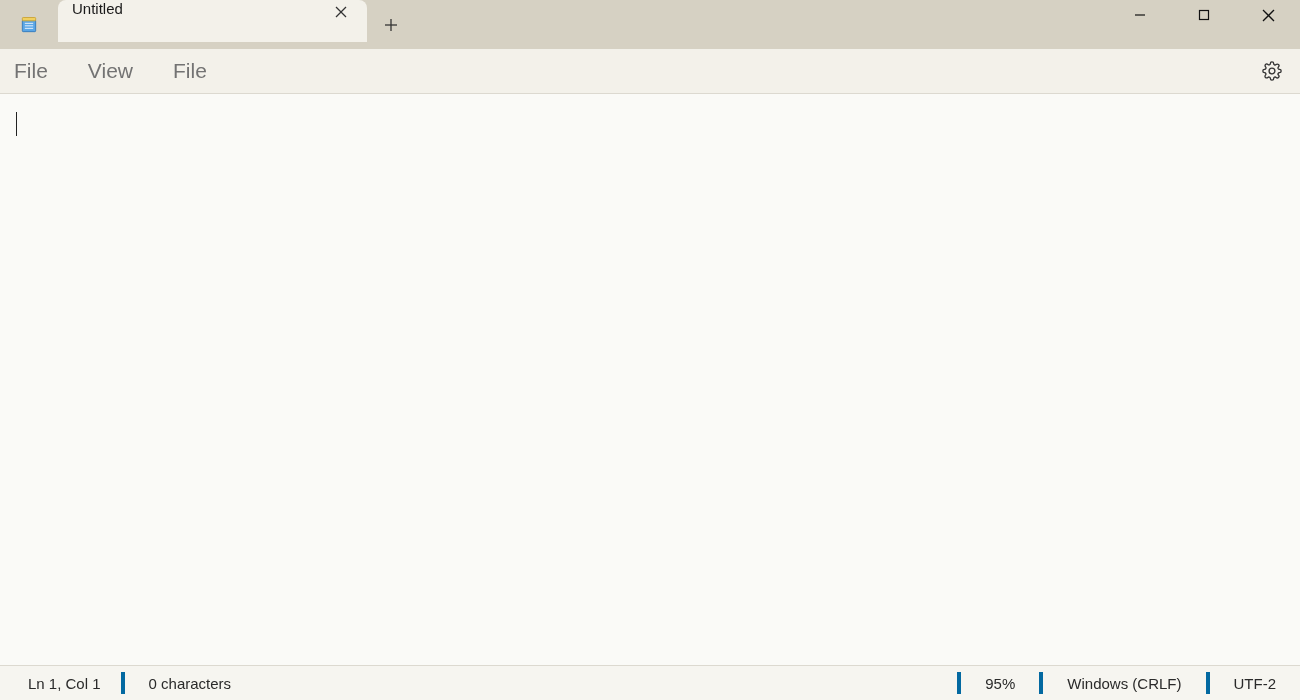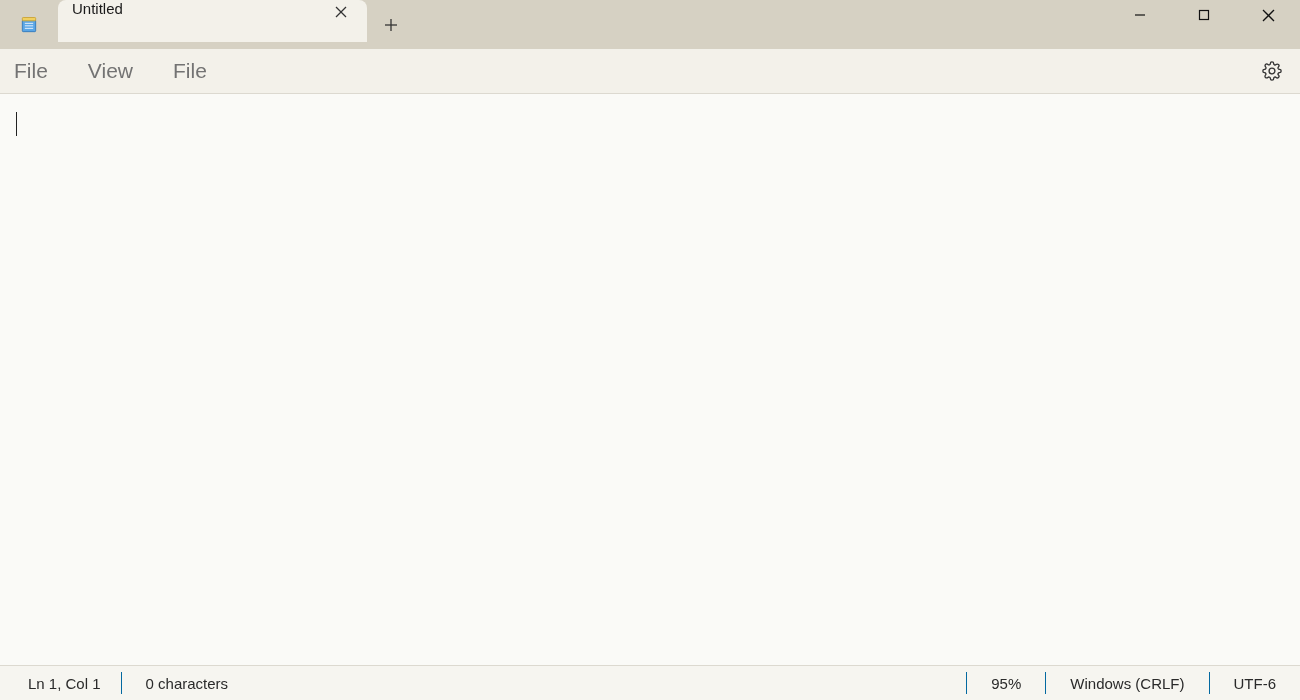--- a/index.html
+++ b/index.html
@@ -118,21 +118,21 @@
       color: #2a2a2a;
       padding: 0 0 0 28px;
     }
     .status-cell {
       padding: 0 20px;
       height: 22px;
       display: flex;
       align-items: center;
     }
     .status-cell.bordered {
-      border-left: 1px solid #0369a1;
+      border-left: 4px solid #0369a1;
       padding: 0 24px;
     }
     .status-cell:first-child { padding-left: 0; }
     .status-spacer { flex: 1; }
   </style>
 </head>
 <body>
 
 <div class="titlebar">
   <div class="app-icon">
@@ -196,14 +196,14 @@
   <span></span>
   <div class="cursor-caret"></div>
 </div>
 
 <div class="statusbar">
   <div class="status-cell">Ln 1, Col 1</div>
   <div class="status-cell bordered">0 characters</div>
   <div class="status-spacer"></div>
   <div class="status-cell bordered">95%</div>
   <div class="status-cell bordered">Windows (CRLF)</div>
-  <div class="status-cell bordered">UTF-6</div>
+  <div class="status-cell bordered">UTF-2</div>
 </div>
 
 </body></html>

